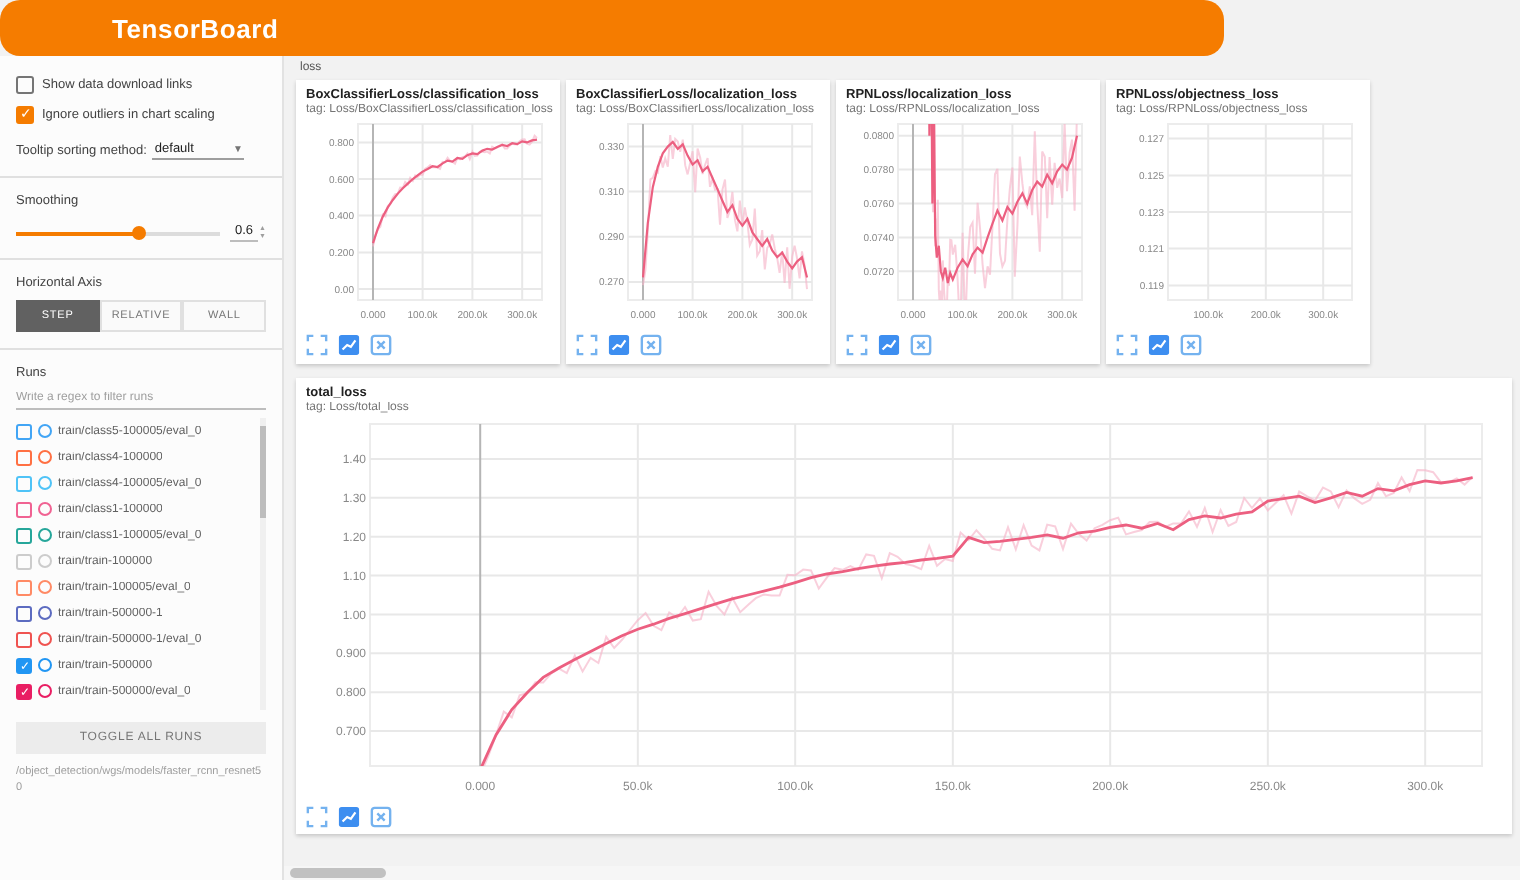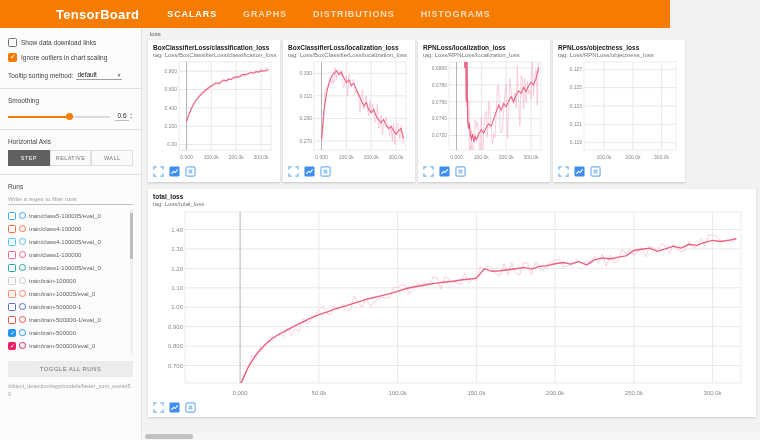--- a/index.html
+++ b/index.html
@@ -1,19 +1,19 @@
 <!DOCTYPE html>
 <html><head>
 <meta charset="utf-8">
 <style>
   * { box-sizing: border-box; margin: 0; padding: 0; }
   html,body { width:760px; height:440px; overflow:hidden; font-family:"Liberation Sans", sans-serif; background:#f2f2f2; }
 
   
-  .header { position:absolute; left:0; top:0; width:670px; height:28px; background:#f57c00; display:flex; align-items:center; }
+  .header { position:absolute; left:0; top:0; width:612px; height:28px; background:#f57c00; display:flex; align-items:center;border-radius:10px; }
   .logo { margin-left:56px; color:#fff; font-size:13px; font-weight:700; letter-spacing:.3px; }
   .tabs { margin-left:28px; display:flex; gap:26px; }
   .tab { font-size:9px; font-weight:700; letter-spacing:.9px; color:rgba(255,255,255,.72); cursor:pointer; }
   .tab.active { color:#fff; }
 
   
   .sidebar { position:absolute; left:0; top:28px; width:142px; height:412px; background:#fcfcfc; border-right:1px solid #e2e2e2; padding:10px 8px 4px 8px; font-size:6.5px; color:#424242; }
   .cb-row { display:flex; align-items:center; gap:4px; margin-bottom:6px; }
   .cb { width:9px; height:9px; border:1.5px solid #757575; border-radius:1.5px; flex:0 0 auto; position:relative; }
   .cb.checked { background:#f57c00; border-color:#f57c00; }
@@ -60,26 +60,20 @@
   .icons-row { display:flex; gap:5px; margin-top:2px; align-items:center; }
   .chart-icon { width:11px; height:11px; cursor:pointer; }
   .hscroll { position:absolute; left:142px; bottom:0; width:618px; height:7px; background:#f6f6f6; }
   .hscroll-thumb { position:absolute; left:3px; top:1px; width:48px; height:5px; border-radius:3px; background:#c1c1c1; }
 </style>
 </head>
 <body>
 
 <div class="header">
   <span class="logo">TensorBoard</span>
-  <div class="tabs">
-      <span class="tab active">SCALARS</span>
-      <span class="tab">GRAPHS</span>
-      <span class="tab">DISTRIBUTIONS</span>
-      <span class="tab">HISTOGRAMS</span>
-    </div>
 </div>
 
 <div class="sidebar">
   <div>
       <div class="cb-row">
         <span class="cb"></span>
         <span>Show data download links</span>
       </div>
       <div class="cb-row">
         <span class="cb checked"></span>

